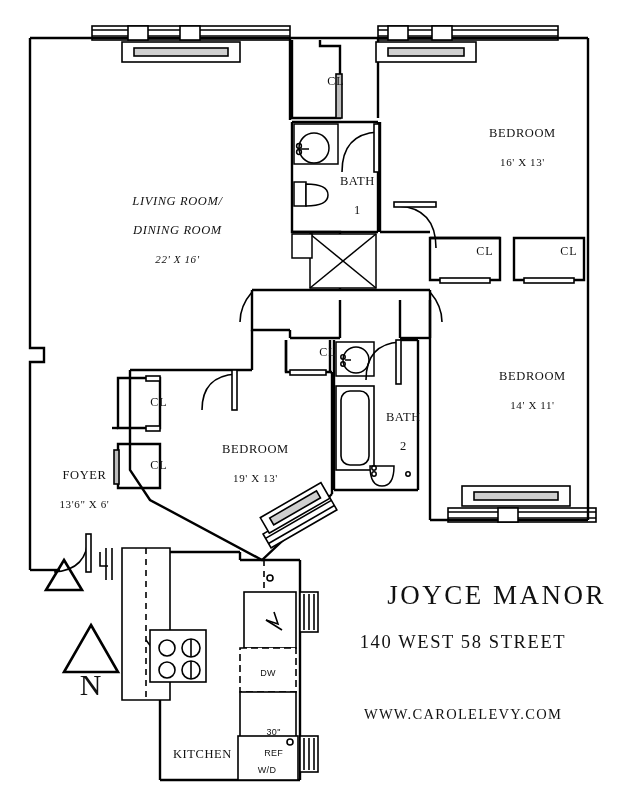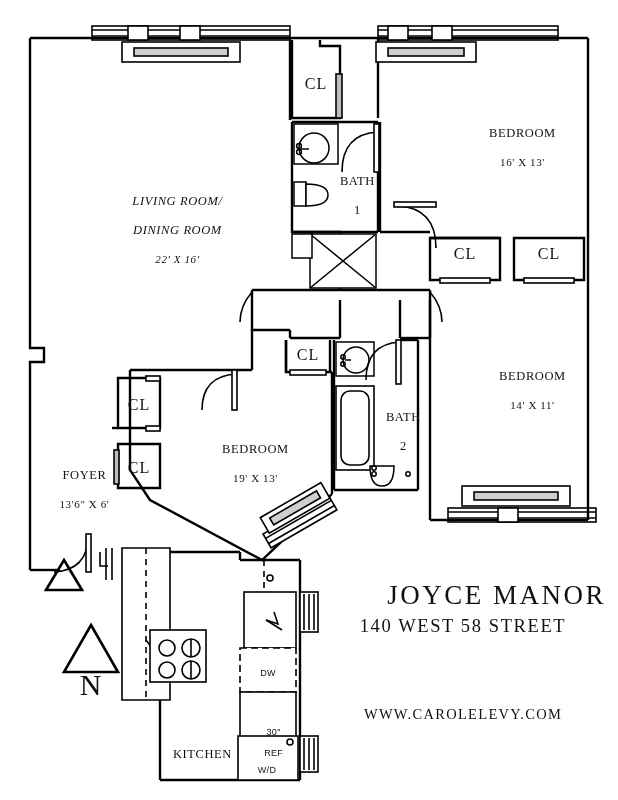--- a/index.html
+++ b/index.html
@@ -2,26 +2,26 @@
 <html><head>
 <meta charset="utf-8">
 <style>
   html,body{margin:0;padding:0;background:#fff;}
   body{width:618px;height:800px;font-family:"Liberation Serif",serif;color:#000;}
   #plan{position:relative;width:618px;height:800px;overflow:hidden;background:#ffffff;}
   svg#floorplan{position:absolute;left:0;top:0;width:618px;height:800px;}
   .lbl{position:absolute;text-align:center;font-family:"Liberation Serif",serif;color:#111;letter-spacing:.6px;line-height:1.15;white-space:pre;}
   .room{font-size:12.5px;}
   .dim{font-size:11px;}
-  .cl{font-size:16px;letter-spacing:1px;}
+  .cl{font-size:12px;letter-spacing:1px;padding-left:20px;}
   .bath{font-size:12.5px;}
   .hall{font-size:12.5px;letter-spacing:1.2px;}
   .appl{font-family:"Liberation Sans",sans-serif;font-size:9px;letter-spacing:.3px;margin-top:15px;}
   .title1{font-size:27px;letter-spacing:2.5px;font-family:"Liberation Serif",serif;}
-  .title2{font-size:18.5px;letter-spacing:1.6px;}
+  .title2{font-size:18.5px;letter-spacing:1.6px;margin-top:16px;}
   .title3{font-size:14px;letter-spacing:1.3px;}
   .title4{font-size:14.5px;letter-spacing:1.3px;}
   .northN{font-size:30px;font-family:"Liberation Serif",serif;}
 </style>
 </head>
 <body>
 
 <div id="plan">
 
   <svg id="floorplan" viewBox="0 0 618 800">

